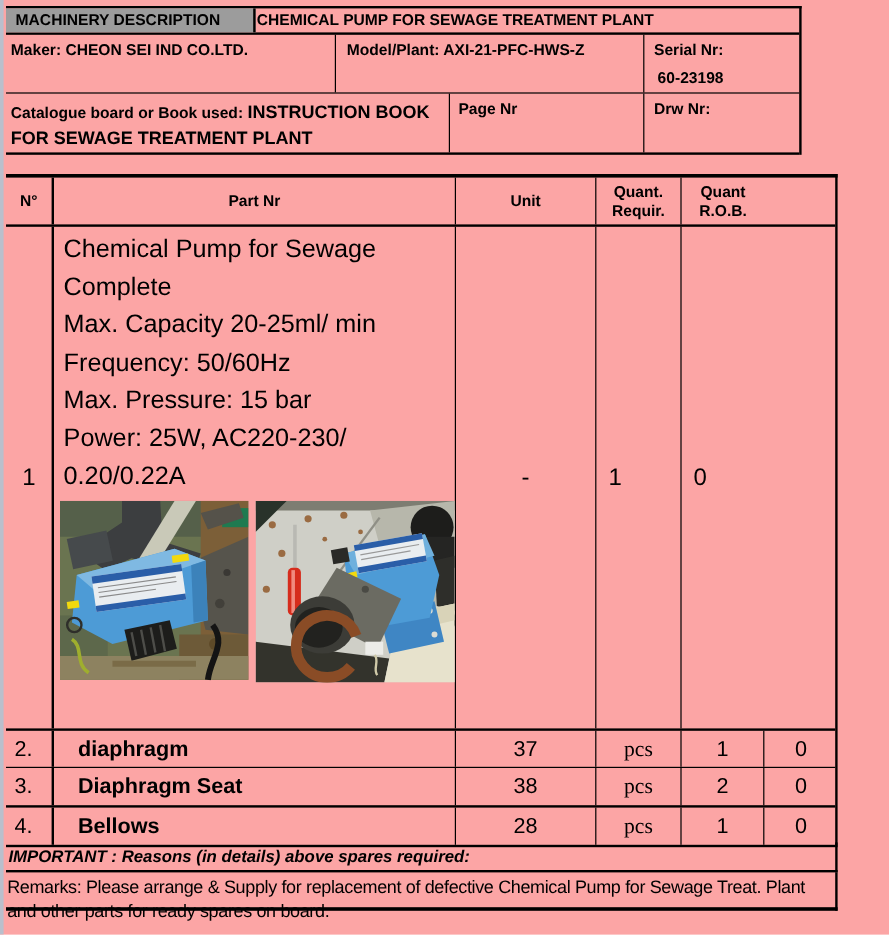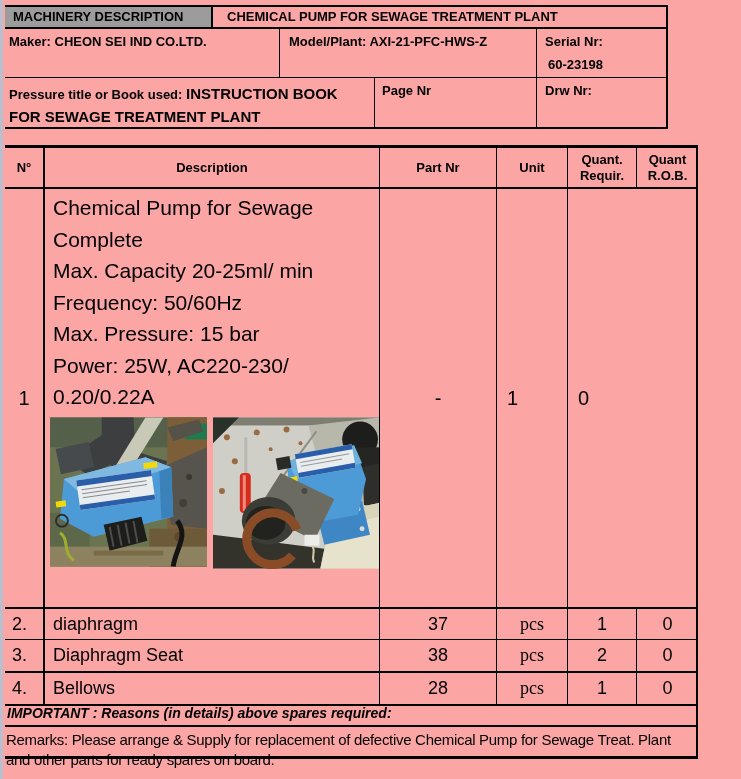--- a/index.html
+++ b/index.html
@@ -13,21 +13,21 @@
 
   
   .tt { width:663px; border-top:2px solid #000; border-right:2px solid #000; }
   .tt-row { display:flex; border-bottom:1px solid #000; }
   .tt-row.first { border-bottom:2px solid #000; }
   .tt-row.last  { border-bottom:2px solid #000; }
   .tt-cell { border-right:1px solid #000; overflow:hidden; }
   .tt-cell:last-child { border-right:none; }
   .machinery-label { width:208px; height:20px; background:#9c9c9c; border-right:2px solid #000;
     font-weight:bold; font-size:13px; line-height:20px; padding-left:8px; }
-  .machinery-value { flex:1; height:20px; font-weight:bold; font-size:13px; line-height:20px; padding-left:14px; }
+  .machinery-value { flex:1; height:20px; font-weight:bold; font-size:13px; line-height:20px; padding-left:1px; }
   .rowB .tt-cell { height:48px; font-weight:bold; font-size:13px; padding:5px 0 0 4px; }
   .rowB .c1 { width:275px; }
   .rowB .c2 { width:257px; padding-left:9px; }
   .rowB .c3 { flex:1; padding-left:8px; }
   .rowC .tt-cell { height:49px; font-weight:bold; padding:5px 0 0 4px; }
   .rowC .c1 { width:370px; font-size:13px; line-height:22px; }
   .rowC .c2 { width:162px; font-size:13px; padding-left:7px; }
   .rowC .c3 { flex:1; font-size:13px; padding-left:8px; }
   .u { }
   .cat-big { font-size:15px; }
@@ -54,21 +54,21 @@
   .photos svg { display:block; }
   .val20 { font-size:20px; }
   .val19 { font-size:19px; padding-left:8px; }
   .qpad  { padding-left:10px; }
   .prow .mcell { height:30px; display:flex; align-items:center; font-size:18px; }
   .prow.r3 .mcell, .prow.r4 .mcell { height:31px; }
   .prow { border-bottom:1px solid #000; }
   .prow.r3 { border-bottom:2px solid #000; }
   .prow.r4 { border-bottom:2px solid #000; }
   .pno   { padding-left:7px; }
-  .pdesc { padding-left:8px; }
+  .pdesc { padding-left:20px;font-weight:bold; }
   .ppart { justify-content:center; font-size:17px; }
   .punit { justify-content:center; font-family:"Liberation Serif", serif; font-size:17px; }
   .pq    { justify-content:center; }
 
   
   .important { position:absolute; left:0; top:697px; width:693px; height:25px;
     border-right:2px solid #000; border-bottom:2px solid #000;
     font-weight:bold; font-style:italic; font-size:14px; line-height:23px; padding-left:2px; }
   .remarks { position:absolute; left:0; top:722px; width:693px; height:32px;
     border-right:2px solid #000; border-bottom:3px solid #000;
@@ -90,33 +90,32 @@
       <div class="tt-row rowB">
         <div class="tt-cell c1">Maker: CHEON SEI IND CO.LTD.</div>
         <div class="tt-cell c2"><span class="u">Model</span><span>/Plant:  </span><span>AXI-21-PFC-HWS-Z</span></div>
         <div class="tt-cell c3">
           <span>Serial Nr:</span>
           <span class="serial-val">60-23198</span>
         </div>
       </div>
       <div class="tt-row rowC last">
         <div class="tt-cell c1">
-          <div><span>Pressure title or Book used:  </span><span class="cat-big">INSTRUCTION BOOK</span></div>
+          <div><span>Catalogue board or Book used:  </span><span class="cat-big">INSTRUCTION BOOK</span></div>
           <div class="cat-big">FOR  SEWAGE TREATMENT PLANT</div>
         </div>
         <div class="tt-cell c2">Page Nr</div>
         <div class="tt-cell c3">Drw Nr:</div>
       </div>
     </div>
 
     <div class="main">
 
       <div class="mrow hdr">
         <div class="mcell heavy">N°</div>
-        <div class="mcell">Description</div>
         <div class="mcell">Part Nr</div>
         <div class="mcell">Unit</div>
         <div class="mcell">
           <span>Quant.</span>
           <span>Requir.</span>
         </div>
         <div class="mcell">
           <span>Quant</span>
           <span>R.O.B.</span>
         </div>

